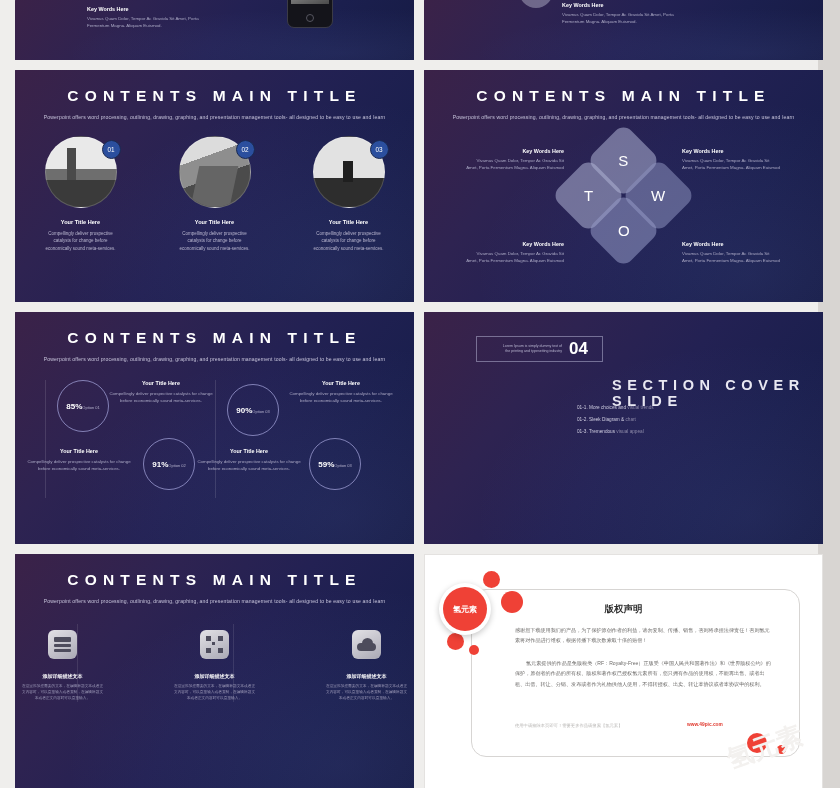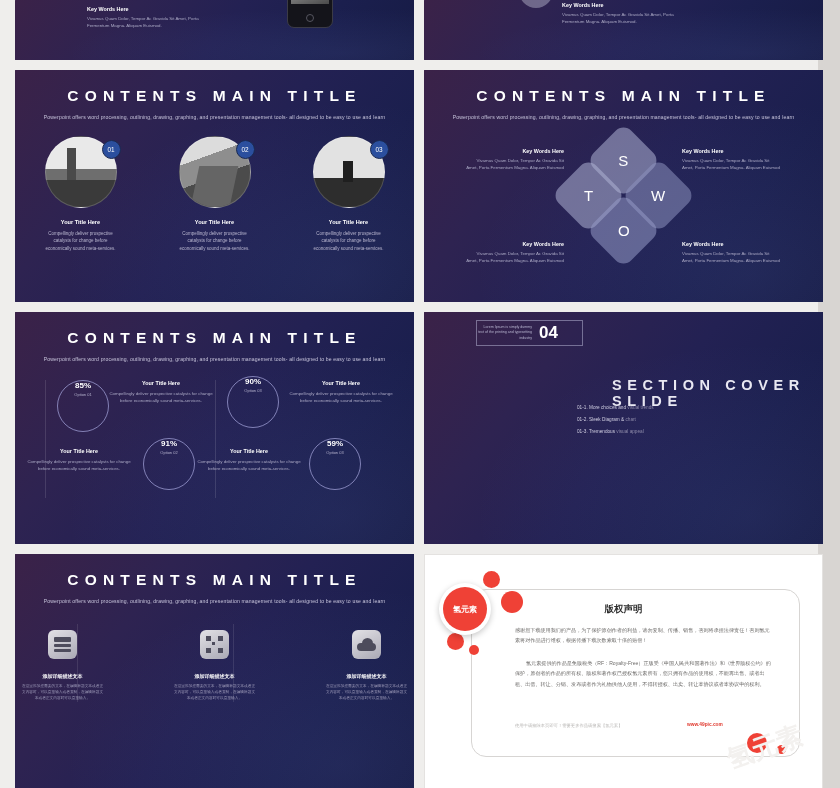--- a/index.html
+++ b/index.html
@@ -74,32 +74,32 @@
   .kw .k-t { font-size: 5.4px; font-weight: 700; color: #fff; }
   .kw .k-b { font-size: 4.4px; color: #aaa8c4; line-height: 1.6; margin-top: 3px; }
   .kw.l { text-align: right; left: 42px; }
   .kw.r { text-align: left; left: 258px; }
   .kw.r1, .kw.l1 { top: 22px; }
   .kw.r2, .kw.l2 { top: 115px; }
 
   
   .pct-area { position: relative; height: 180px; margin-top: 4px; }
   .ring { position: absolute; width: 52px; height: 52px; border-radius: 50%;
-    display: flex; flex-direction: column; align-items: center; }
+    display: flex; flex-direction: row; align-items: center; justify-content: center; }
   .ring .rv { font-size: 8px; font-weight: 700; color: #fff; }
   .ring .ro { font-size: 4px; color: #b3b0cb; margin-top: 2px; }
   .ptxt { position: absolute; width: 108px; text-align: center; }
   .ptxt .p-t { font-size: 5.4px; font-weight: 700; color: #fff; }
   .ptxt .p-b { font-size: 4.4px; color: #aaa8c4; line-height: 1.6; margin-top: 4px; }
   .vline { position: absolute; width: 1px; background: rgba(255,255,255,.12); }
 
   
-  .num-box { position: absolute; left: 52px; top: 8px; width: 107px; height: 26px;
+  .num-box { position: absolute; left: 52px; top: 24px; width: 127px; height: 26px;
     border: 1px solid rgba(190,190,220,.5); display: flex; align-items: center;
-    justify-content: flex-end; padding-right: 24px; gap: 7px; }
+    justify-content: flex-end; padding-right: 14px; gap: 7px; }
   .num-box .nb-t { font-size: 3.6px; color: #b6b3ce; text-align: right; line-height: 1.45; width: 64px; }
   .num-box .nb-n { font-size: 17px; font-weight: 700; color: #fff; }
   .sec-title { position: absolute; left: 152px; top: 65px; font-size: 14.5px; letter-spacing: 5.6px;
     font-weight: 700; color: #e9e8f2; margin-left: 36px; }
   .sec-list { position: absolute; left: 153px; top: 93px; }
   .sec-list div { font-size: 4.7px; color: #cfcde0; margin-bottom: 7px; }
   .sec-list .dim { color: #8c89a8; }
 
   
   .ico-row { display: flex; justify-content: center; gap: 57px; margin-top: 26px; position: relative; }
@@ -285,21 +285,21 @@
 
           <div class="ring" style="left:128px;top:72px;border:1.2px solid rgba(160,160,215,.75);">
             <div class="rv">91%</div>
             <div class="ro">Option 02</div>
           </div>
           <div class="ptxt" style="left:10px;top:82px;">
             <div class="p-t">Your Title Here</div>
             <div class="p-b">Compellingly deliver prospective catalysts for change before economically sound meta-services.</div>
           </div>
 
-          <div class="ring" style="left:212px;top:10px;border:1.2px solid rgba(160,160,215,.75);">
+          <div class="ring" style="left:212px;top:18px;border:1.2px solid rgba(160,160,215,.75);">
             <div class="rv">90%</div>
             <div class="ro">Option 03</div>
           </div>
           <div class="ptxt" style="left:272px;top:14px;">
             <div class="p-t">Your Title Here</div>
             <div class="p-b">Compellingly deliver prospective catalysts for change before economically sound meta-services.</div>
           </div>
 
           <div class="ring" style="left:294px;top:72px;border:1.2px solid rgba(160,160,215,.75);">
             <div class="rv">59%</div>

